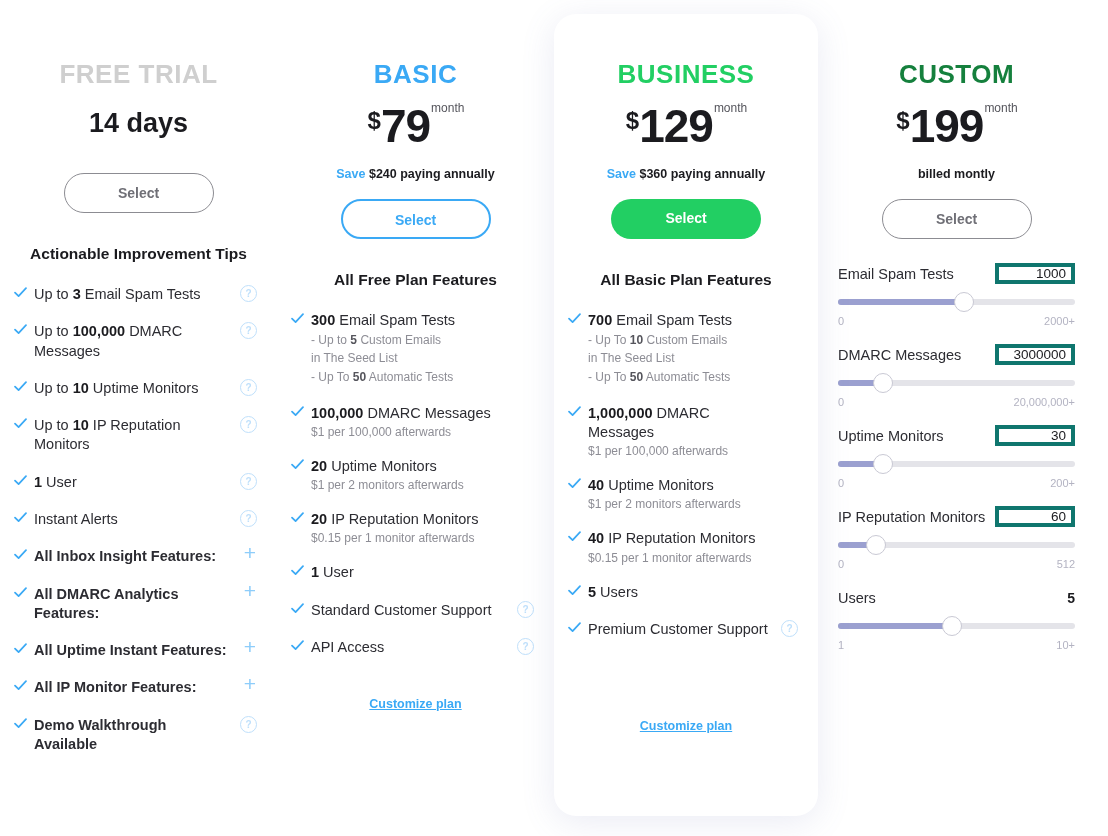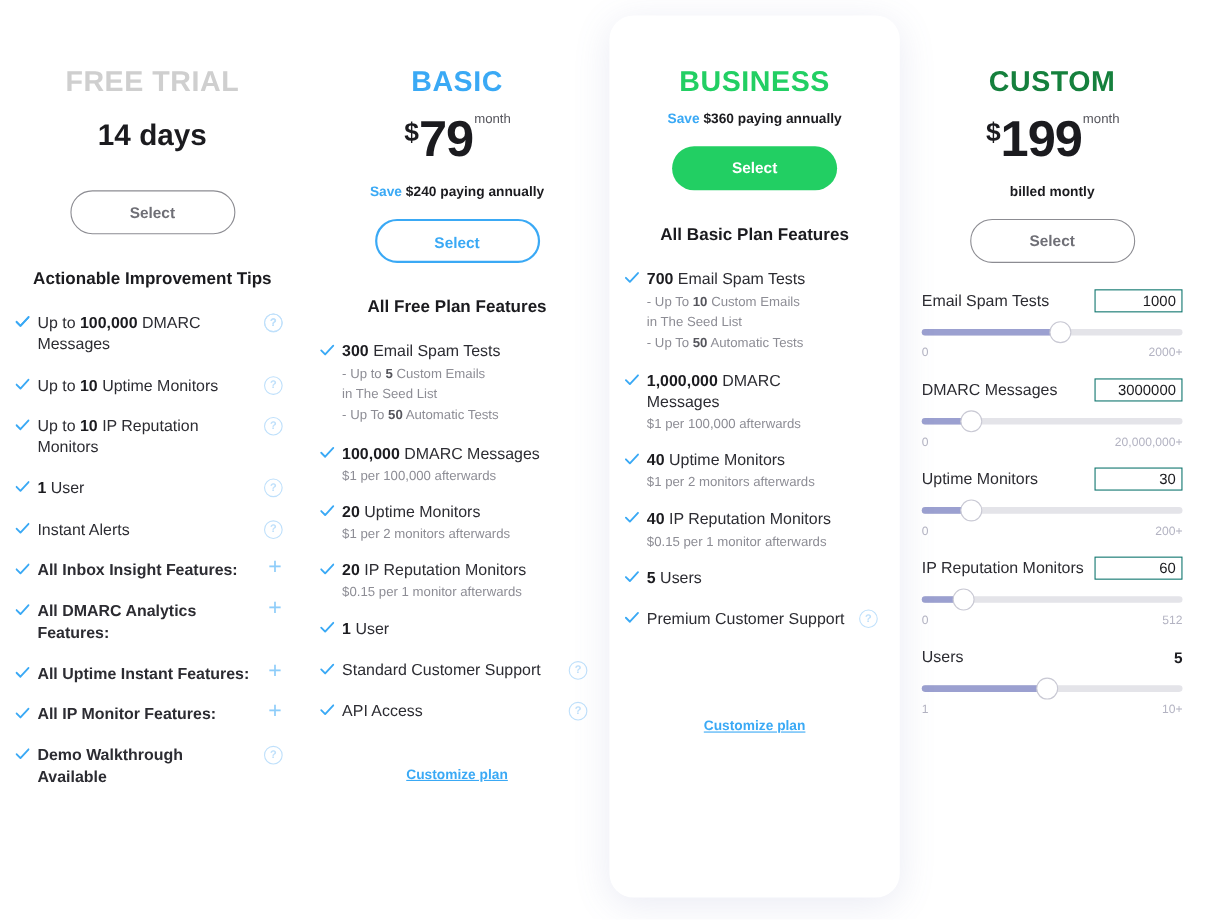--- a/index.html
+++ b/index.html
@@ -184,21 +184,21 @@
   
   .sliders { margin-top: 24px; padding: 0 6px; }
   .slider-block { margin-bottom: 17px; }
   .slider-top {
     display: flex; align-items: center; justify-content: space-between;
     height: 22px;
   }
   .slider-label { font-size: 14.5px; color: #2c2c32; }
   .slider-input {
     width: 80px; height: 21px;
-    border: 1px solid #0f766e;
+    border: 4px solid #0f766e;
     background: #ffffff;
     text-align: right;
     padding-right: 5px;
     font-family: "Liberation Sans", sans-serif;
     font-size: 13.5px;
     color: #1b1b1f;
     border-radius: 0;
   }
   .slider-value-plain {
     font-size: 14px; font-weight: bold; color: #1b1b1f;
@@ -246,20 +246,21 @@
     </div>
     <div class="select-btn btn-outline-grey" style="margin-top:32px;">Select</div>
     <div class="list-title">Actionable Improvement Tips</div>
     <div class="features" id="free-features">
         <div class="feature">
           <span class="check">
             <svg width="13" height="13" viewBox="0 0 13 13">
               <path d="M1 6.6 L4.6 10.2 L12 2.2" fill="none" stroke="#3aa9f5" stroke-width="1.7" stroke-linecap="round" stroke-linejoin="round"></path>
             </svg>
           </span>
+          <div class="feat-text">Up to <b>3</b> Email Spam Tests</div>
           <span class="help-icon">?</span>
         </div>
         <div class="feature">
           <span class="check">
             <svg width="13" height="13" viewBox="0 0 13 13">
               <path d="M1 6.6 L4.6 10.2 L12 2.2" fill="none" stroke="#3aa9f5" stroke-width="1.7" stroke-linecap="round" stroke-linejoin="round"></path>
             </svg>
           </span>
           <div class="feat-text">Up to <b>100,000</b> DMARC Messages</div>
           <span class="help-icon">?</span>
@@ -424,20 +425,25 @@
           </span>
           <div class="feat-text">API Access</div>
           <span class="help-icon">?</span>
         </div>
       </div>
     <div class="customize-link" style="margin-top:40px;">Customize plan</div>
   </div>
 
   <div class="plan-col featured">
     <div class="plan-name name-business">BUSINESS</div>
+    <div class="price-row">
+      <span class="price-inline">
+        <span class="currency">$</span><span class="amount">129</span><span class="per">month</span>
+      </span>
+    </div>
     <div class="save-line">
       <span class="save-word">Save</span><span> $360 paying annually</span>
     </div>
     <div class="select-btn btn-solid-green">Select</div>
     <div class="list-title">All Basic Plan Features</div>
     <div class="features" id="business-features">
         <div class="feature">
           <span class="check">
             <svg width="13" height="13" viewBox="0 0 13 13">
               <path d="M1 6.6 L4.6 10.2 L12 2.2" fill="none" stroke="#3aa9f5" stroke-width="1.7" stroke-linecap="round" stroke-linejoin="round"></path>

